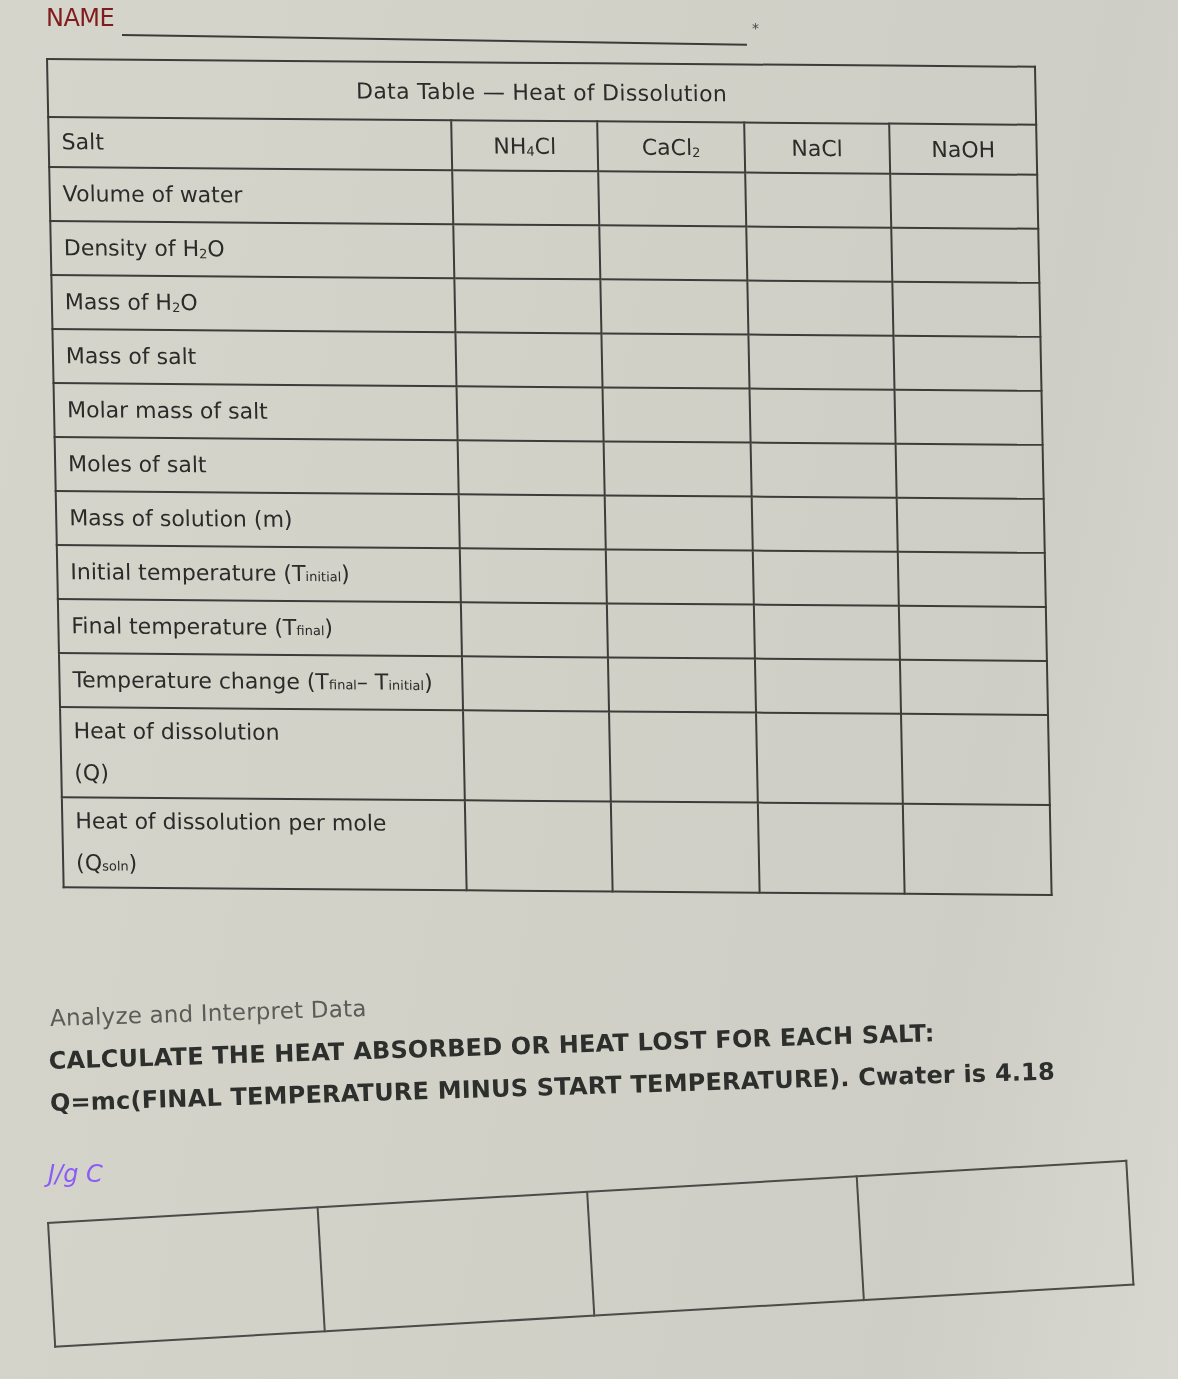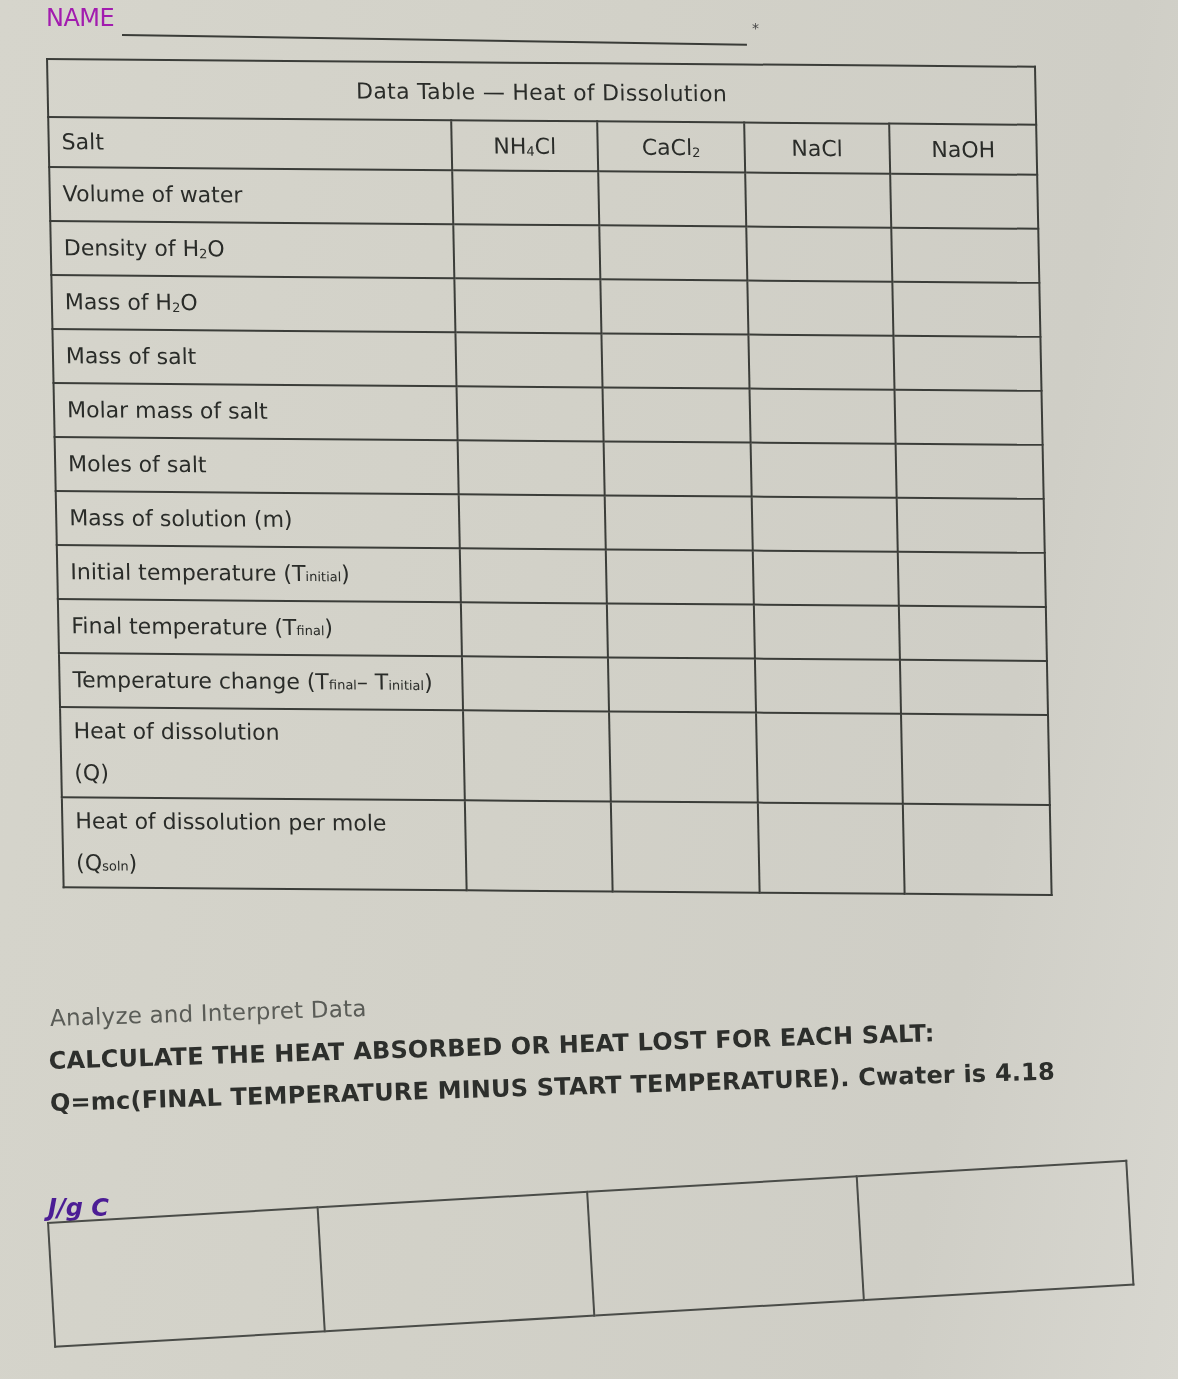--- a/index.html
+++ b/index.html
@@ -21,21 +21,21 @@
       top: 0;
       width: 1178px;
       height: 1379px;
     }
     .name-row {
       position: absolute;
       left: 46px;
       top: 4px;
       font-size: 24px;
       letter-spacing: -0.5px;
-      color: #a21caf;
+      color: #7f1d1d;
       display: flex;
       align-items: flex-end;
     }
     .name-line {
       display: inline-block;
       width: 625px;
       height: 1px;
       border-bottom: 2px solid #3a3c38;
       margin-left: 8px;
       transform: rotate(0.9deg);
@@ -122,24 +122,23 @@
     }
     .instructions .line {
       display: block;
       white-space: nowrap;
     }
     .units {
       position: absolute;
       left: 48px;
       top: 1160px;
       font-size: 24px;
-      font-weight: bold;
+      font-weight: normal;
       font-style: italic;
-      color: #4c1d95;
-      margin-top: 34px;
+      color: #8b5cf6;
     }
     .answer-wrap {
       position: absolute;
       left: 47px;
       top: 1222px;
       transform-origin: left top;
       transform: rotate(-3.3deg);
     }
     table.answer-table {
       border-collapse: collapse;

